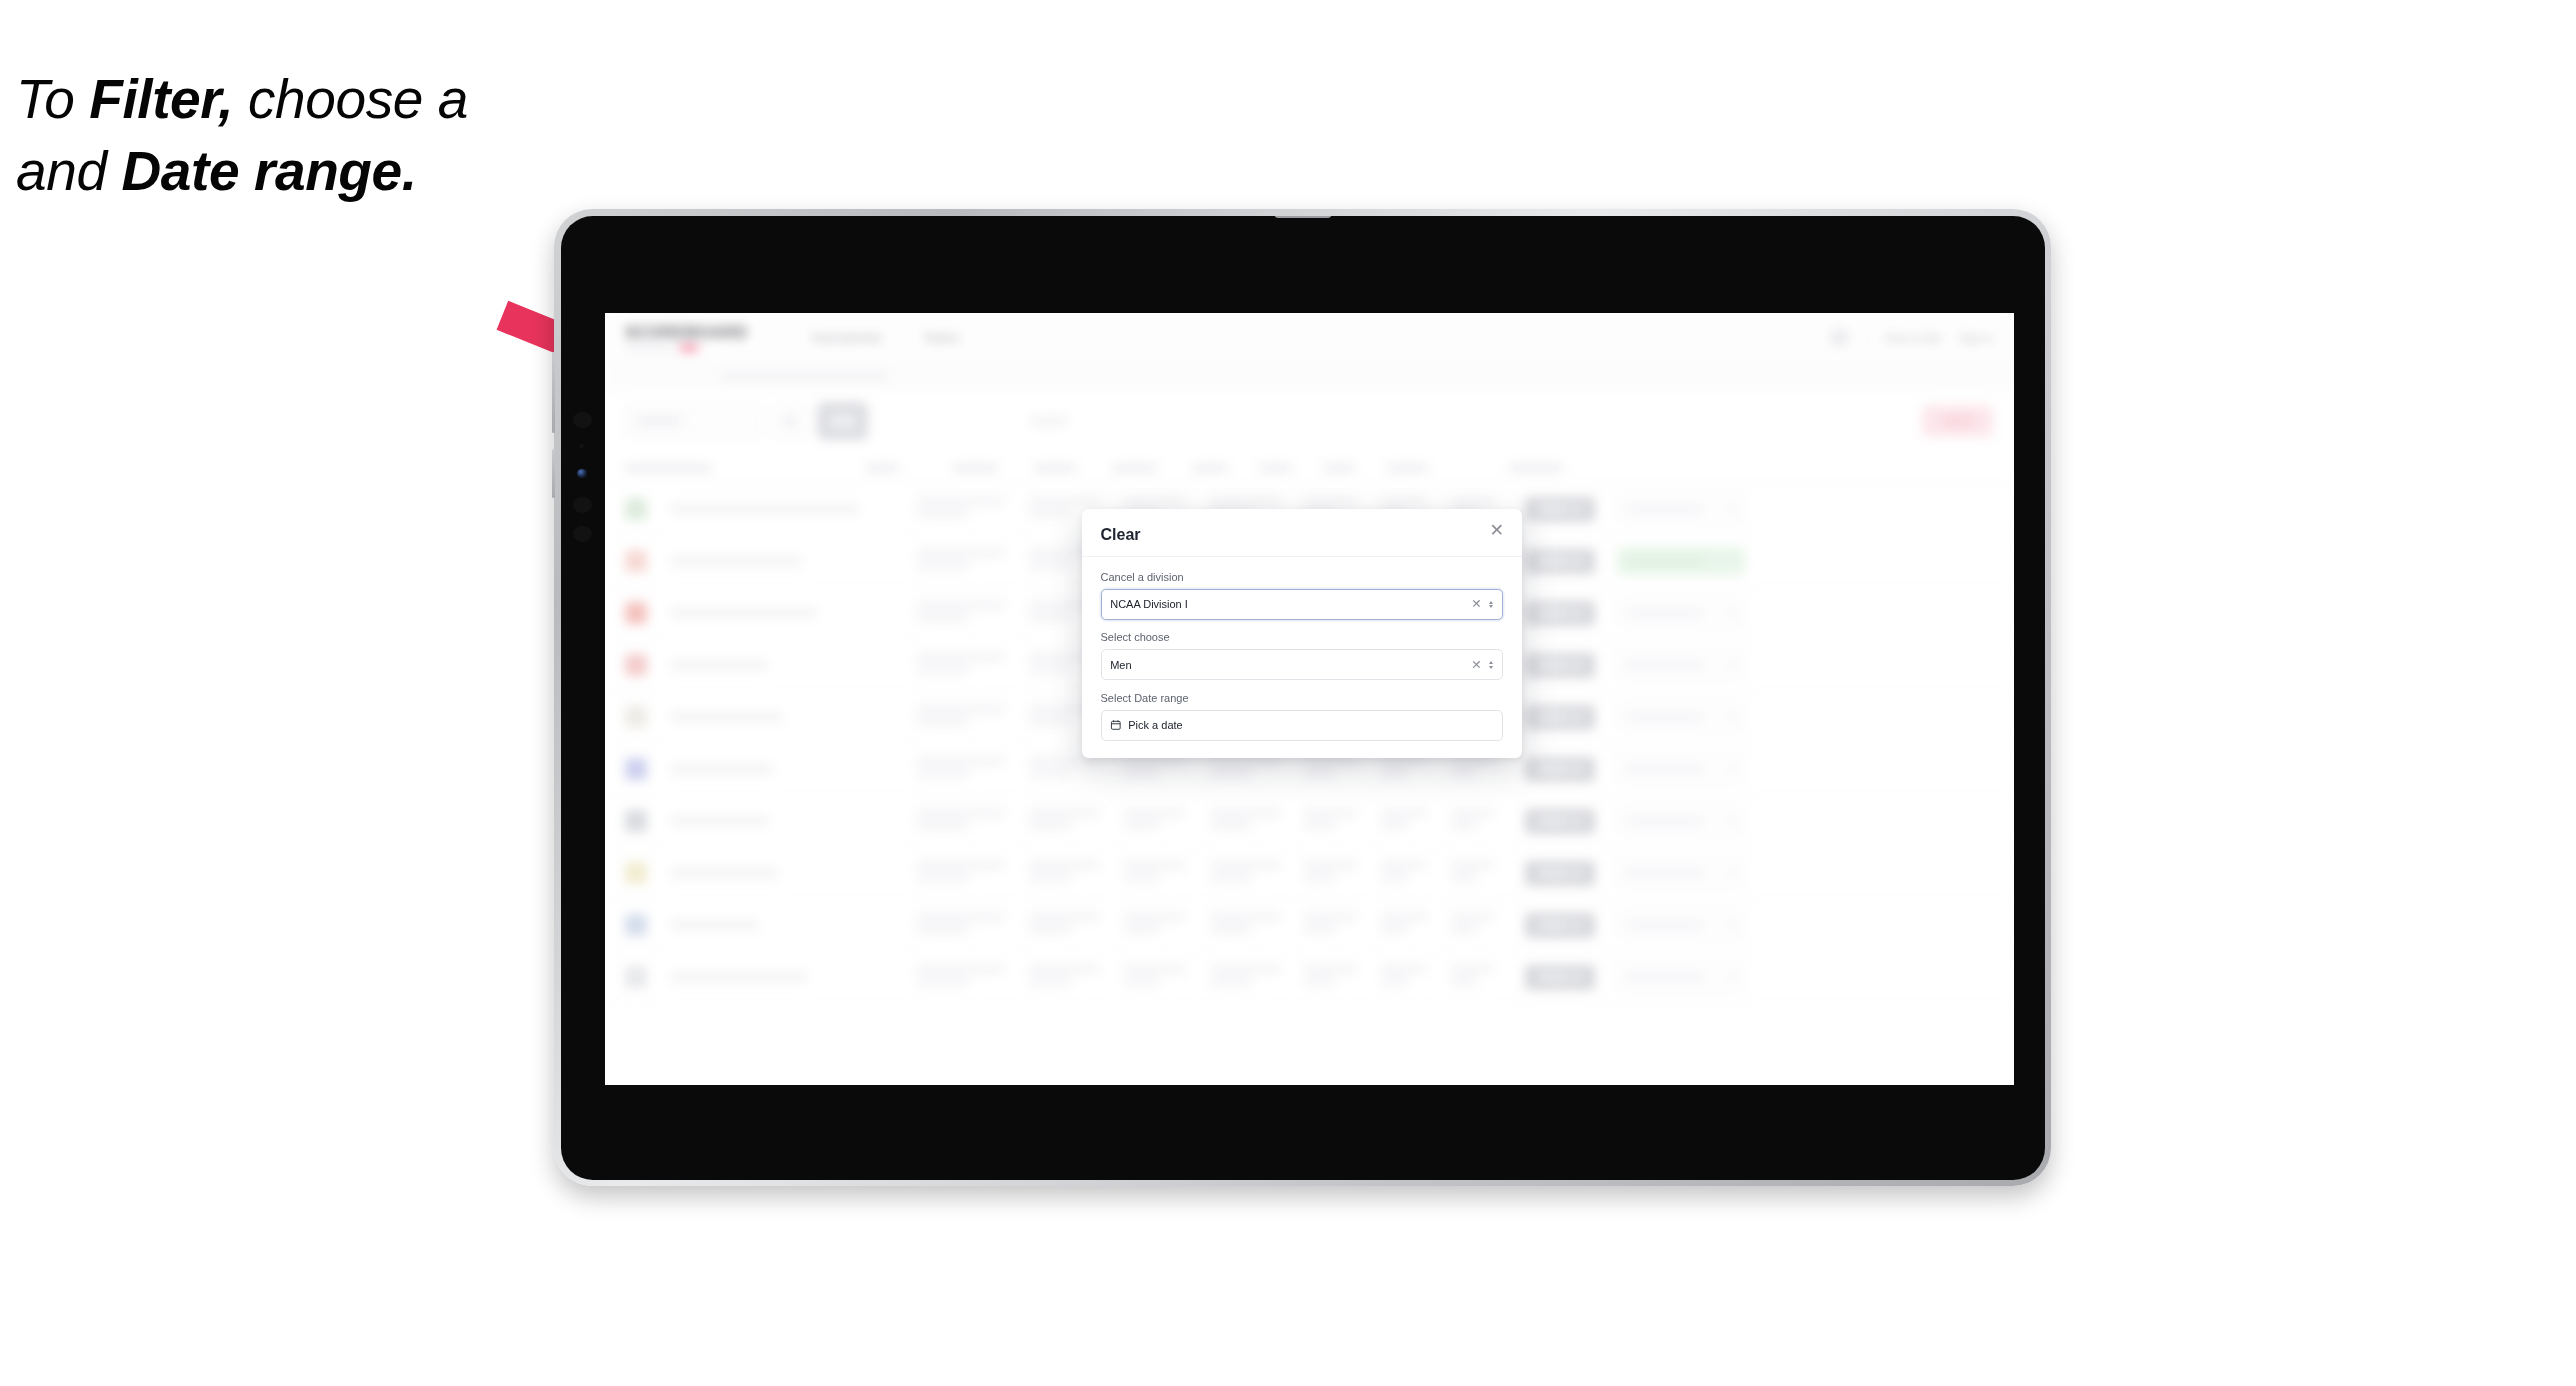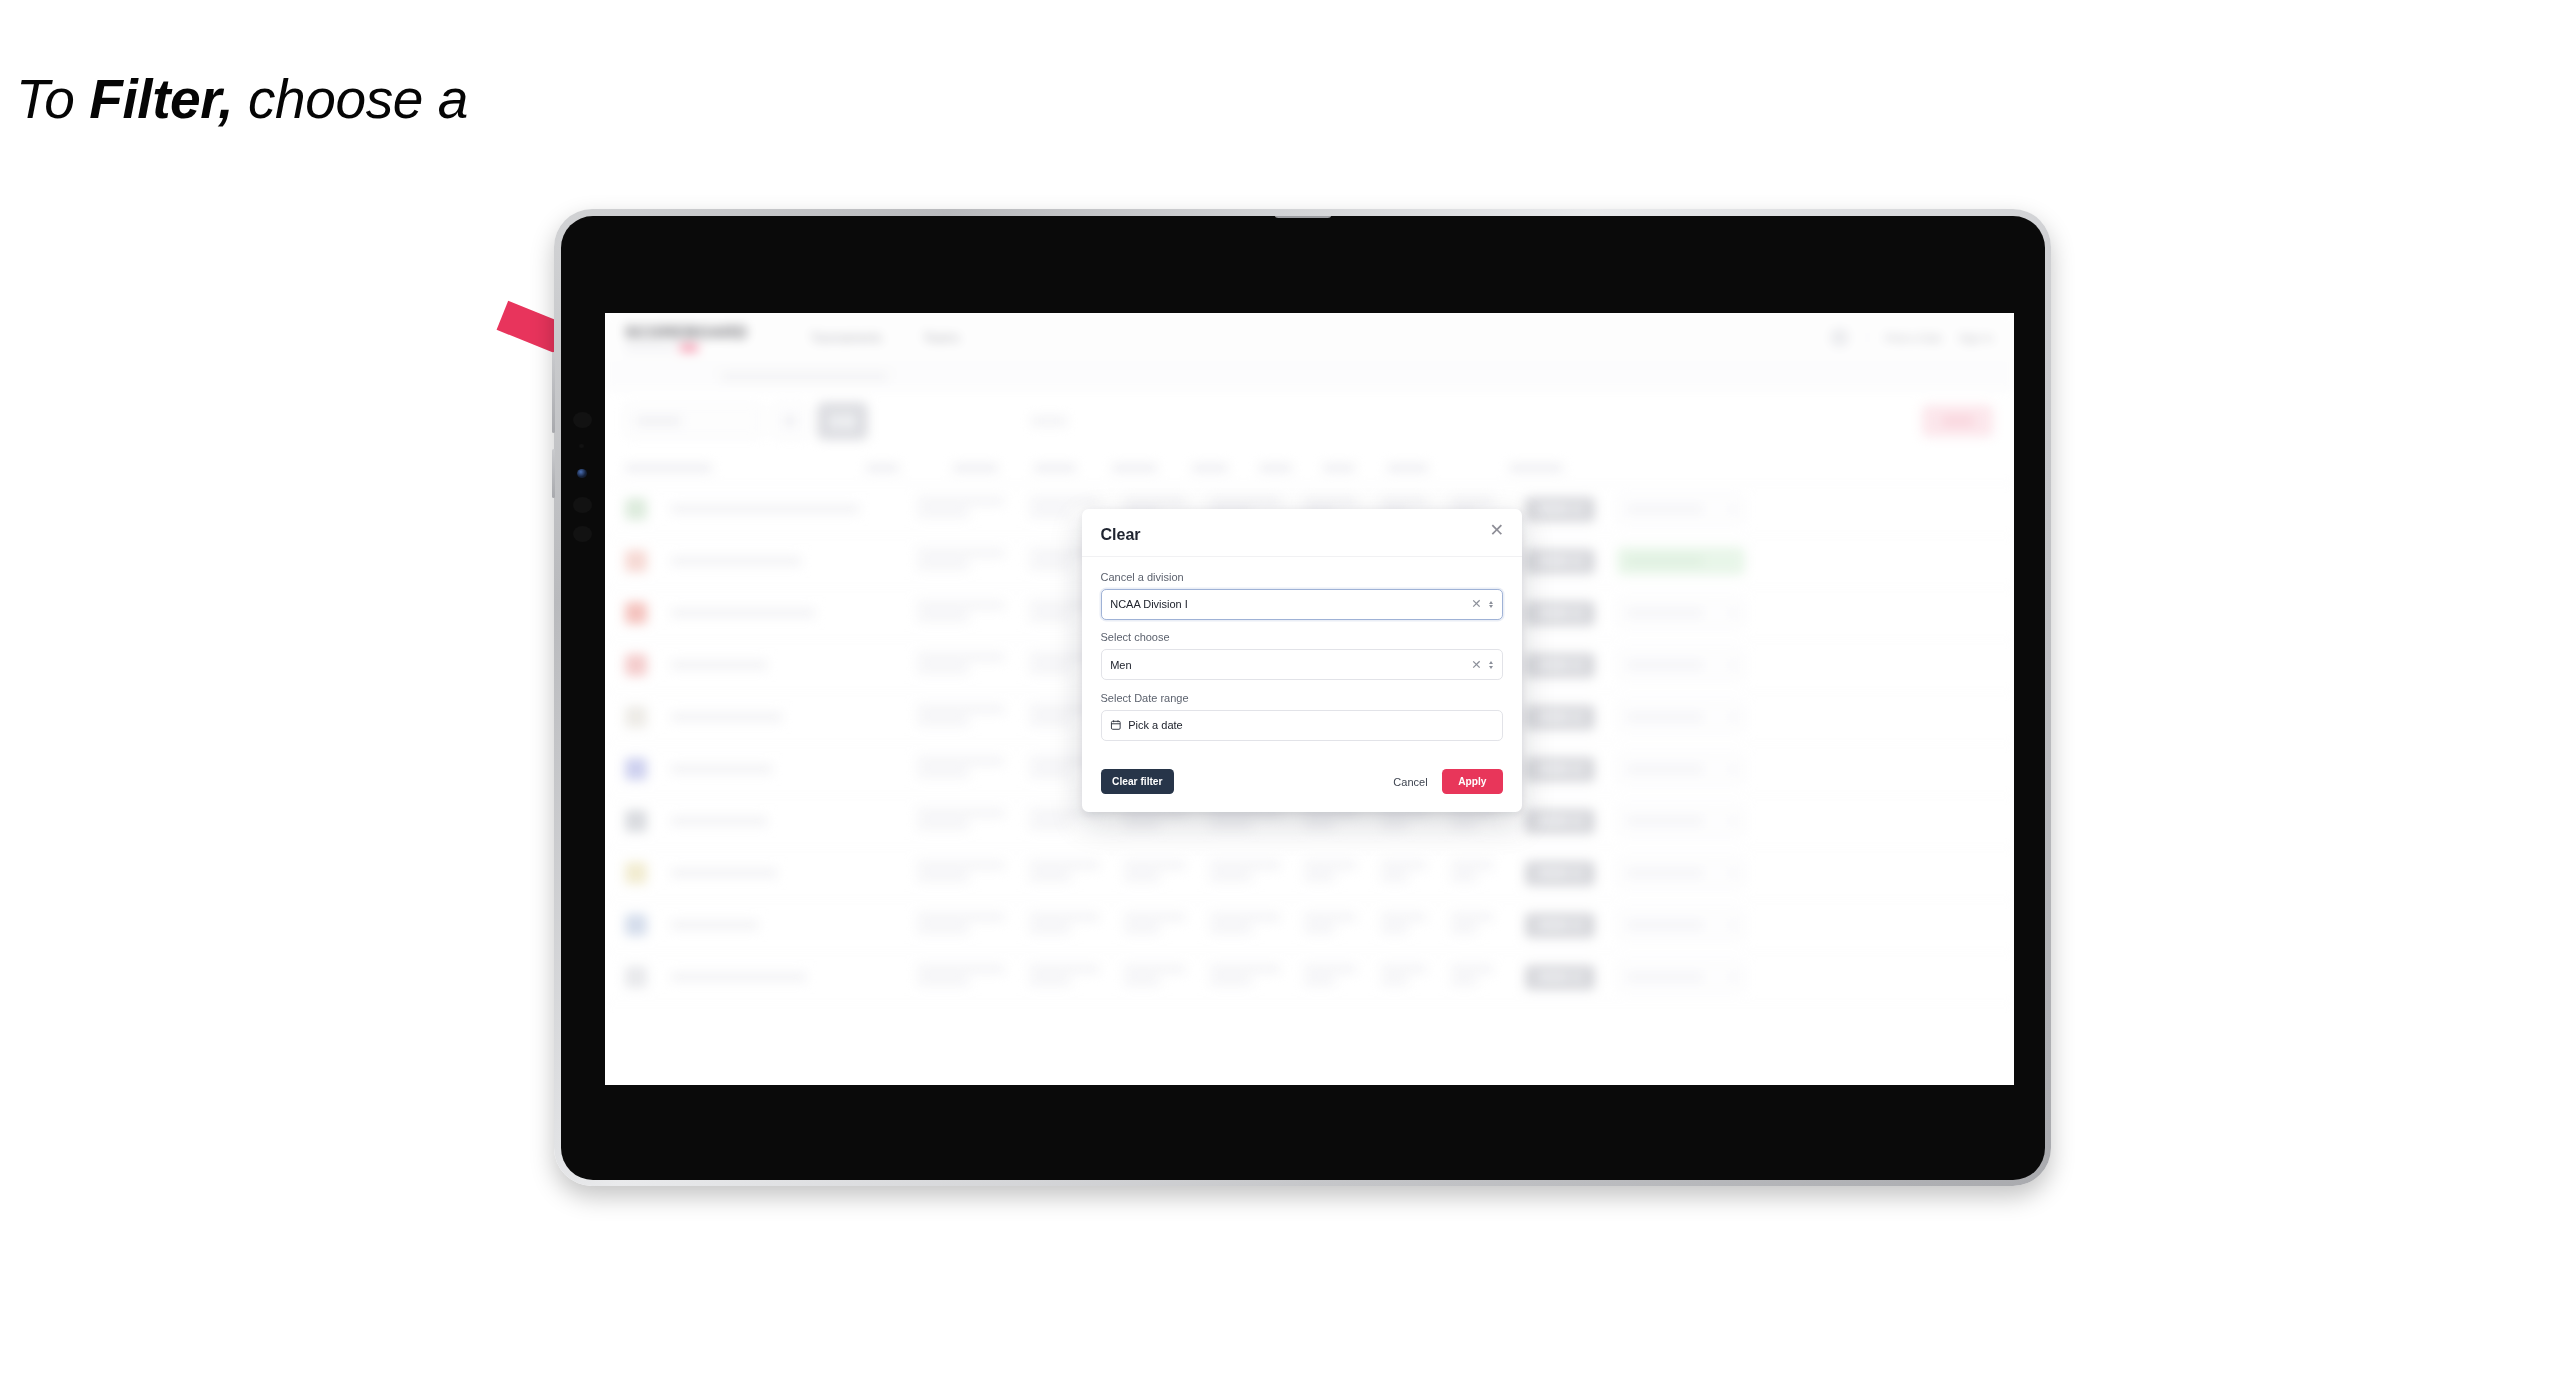--- a/index.html
+++ b/index.html
@@ -184,20 +184,21 @@
   }
   .btn-clear{background:#273549;color:#ffffff;padding:7.3px 11.6px;}
   .btn-cancel{background:transparent;color:#3e4450;padding:7.3px 10.2px;margin-left:auto;font-weight:400;font-size:11px;}
   .btn-apply{background:#e8365a;color:#ffffff;padding:7.3px 16px;margin-left:4.4px;}
 </style>
 </head>
 <body>
 
 <div id="instructions">
   <div class="ln"><span>To </span><b>Filter,</b><span> choose a</span></div>
+  <div class="ln"><span>and </span><b>Date range.</b></div>
 </div>
 
 <svg id="arrow" viewBox="0 0 950 420">
   <g fill="#E8345C" stroke="none">
     <path d="M78,34 L800,326 L784,366 L62,74 Z"></path>
     <path d="M846,356 L738,300 L782,396 Z"></path>
   </g>
 </svg>
 
 <div id="tablet">
@@ -797,25 +798,20 @@
                   <rect x="2" y="3.2" width="12" height="11" rx="1.6"></rect>
                   <path d="M5 1.8v2.6M11 1.8v2.6M2 6.6h12"></path>
                 </svg>
               </span>
               <span class="fph">Pick a date</span>
             </div>
           </div>
 
         </div>
 
-        <div class="modal-foot">
-          <button class="btn btn-clear">Clear filter</button>
-          <button class="btn btn-cancel">Cancel</button>
-          <button class="btn btn-apply">Apply</button>
-        </div>
 
       </div>
     </div>
 
   </div>
 
   <div class="side-btn" style="left:-2.2px;top:143px;width:2.9px;height:81px;"></div>
   <div class="side-btn" style="left:-2.2px;top:240px;width:2.9px;height:49px;"></div>
 </div>
 

